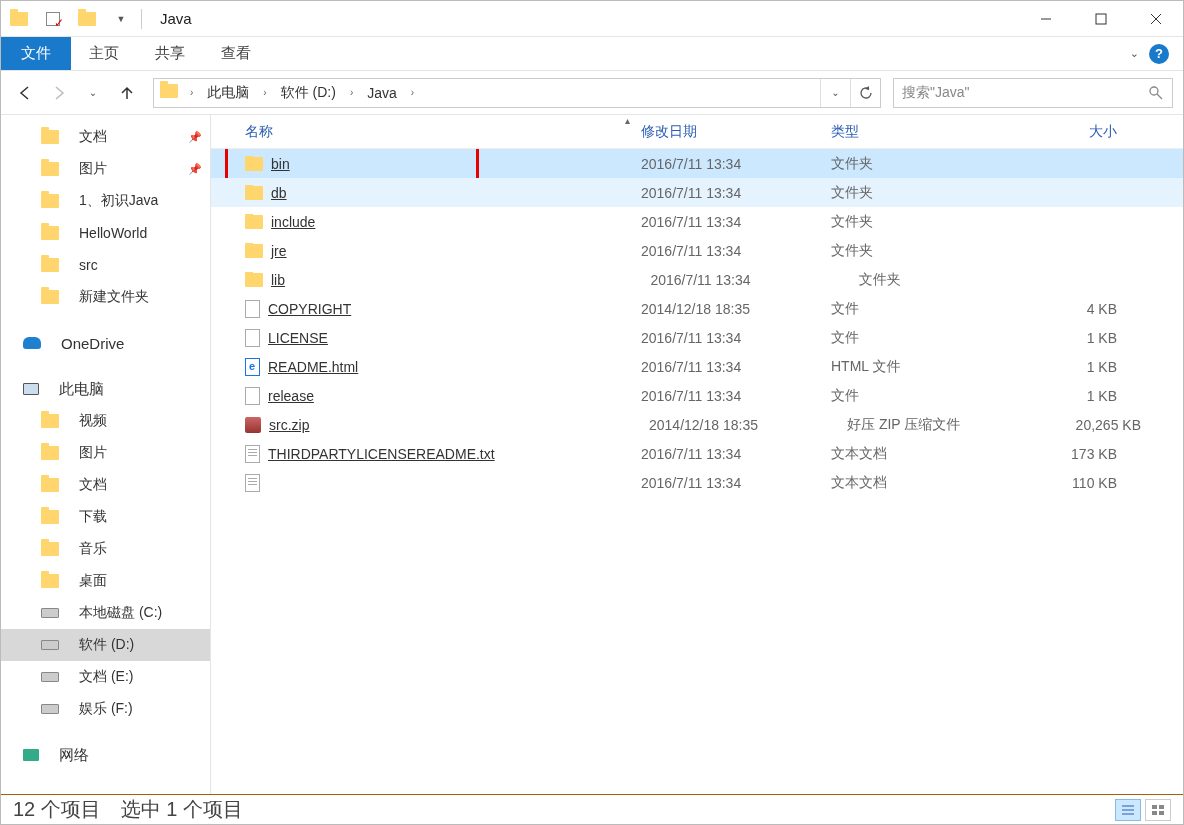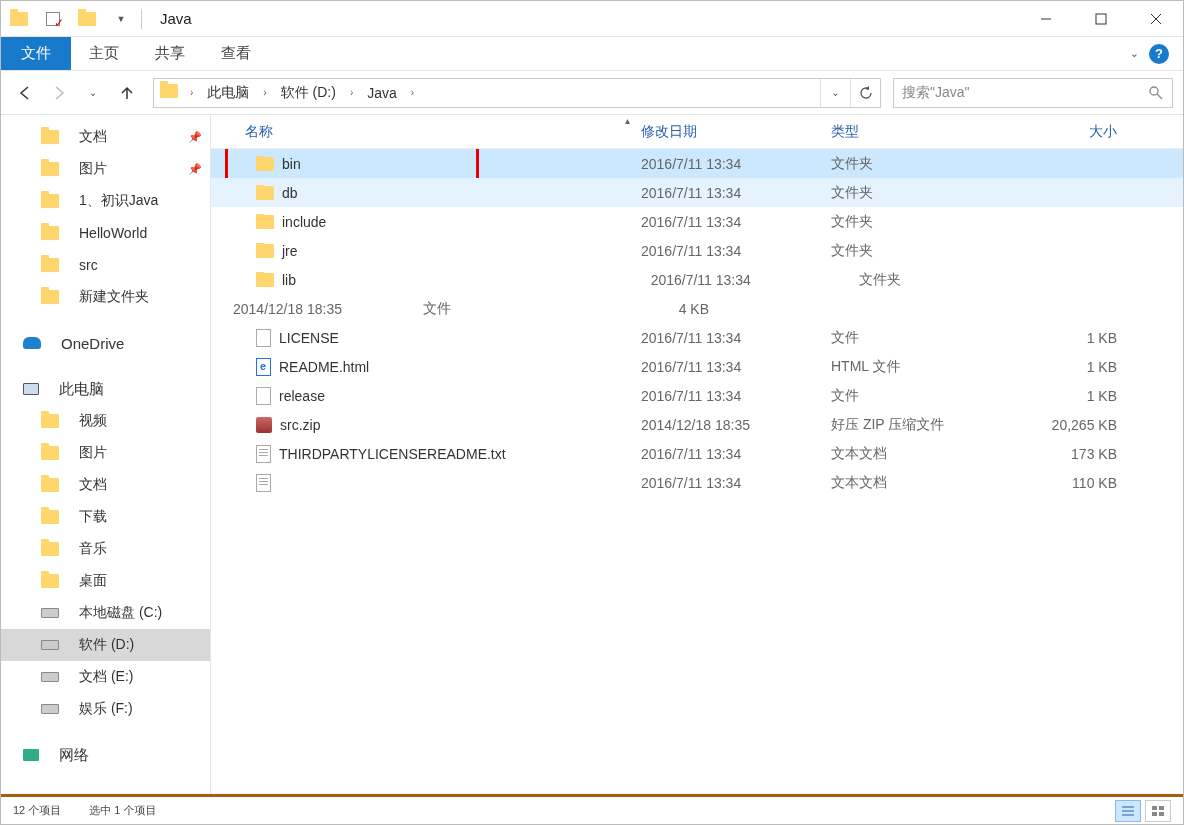--- a/index.html
+++ b/index.html
@@ -43,29 +43,29 @@
   .column-headers { height: 34px; display: flex; align-items: center; border-bottom: 1px solid #eee; color: #2a5db0; padding-left: 14px; }
   .col { padding: 4px 8px; }
   .col.name { width: 408px; padding-left: 20px; }
   .col.date { width: 190px; }
   .col.type { width: 188px; }
   .col.size { width: 130px; text-align: right; padding-right: 24px; }
   .sort-arrow { font-size: 10px; color: #666; position: absolute; left: 414px; top: 0; }
   .files { flex: 1; overflow: auto; }
   .row { height: 29px; display: flex; align-items: center; padding-left: 14px; }
   .row .cell { padding: 0 8px; overflow: hidden; white-space: nowrap; text-overflow: ellipsis; }
-  .row .cell.name { width: 408px; display: flex; align-items: center; gap: 8px; padding-left: 31px; }
+  .row .cell.name { width: 408px; display: flex; align-items: center; gap: 8px; padding-left: 20px; text-decoration: underline; }
   .row .cell.date { width: 190px; color: #666; }
   .row .cell.type { width: 188px; color: #666; }
   .row .cell.size { width: 130px; text-align: right; padding-right: 24px; color: #666; }
   .row.selected { background: #cce8ff; }
   .row.hover { background: #e5f3ff; }
   .highlight-box { position: absolute; border: 3px solid #e60000; pointer-events: none; }
   
-  .statusbar { height: 30px; display: flex; align-items: center; border-top: 3px solid #a16207; padding: 0 12px; font-size: 11px; color: #444; gap: 28px; }
+  .statusbar { height: 30px; display: flex; align-items: center; border-top: 1px solid #a16207; padding: 0 12px; font-size: 20px; color: #444; gap: 20px; }
   .statusbar .view-btns { margin-left: auto; display: flex; gap: 4px; }
   .statusbar .vb { width: 26px; height: 22px; border: 1px solid #ccc; display: flex; align-items: center; justify-content: center; }
   .statusbar .vb.active { background: #cce8ff; border-color: #8ab9e6; }
   
   .ico-folder { width: 18px; height: 14px; background: #ffd66e; border-radius: 1px; position: relative; }
   .ico-folder::before { content: ""; position: absolute; top: -3px; left: 0; width: 8px; height: 3px; background: #ffd66e; border-radius: 1px 1px 0 0; }
   .ico-file { width: 15px; height: 18px; border: 1px solid #aaa; background: #fff; position: relative; }
   .ico-file.html { border-color: #1a73e8; }
   .ico-file.html::after { content: "e"; position: absolute; top: 1px; left: 3px; font-size: 11px; color: #1a73e8; font-weight: bold; }
   .ico-file.txt::after { content: ""; position: absolute; top: 3px; left: 2px; right: 2px; height: 1px; background: #aaa; box-shadow: 0 3px 0 #aaa, 0 6px 0 #aaa; }
@@ -307,20 +307,24 @@
           <div class="row" style="position: relative; gap: 26px;">
             <div class="cell name">
               <div class="ico-folder"></div>
               <span>lib</span>
             </div>
             <div class="cell date">2016/7/11 13:34</div>
             <div class="cell type">文件夹</div>
             <div class="cell size"></div>
           </div>
           <div class="row" style="position: relative;">
+            <div class="cell name">
+              <div class="ico-file"></div>
+              <span>COPYRIGHT</span>
+            </div>
             <div class="cell date">2014/12/18 18:35</div>
             <div class="cell type">文件</div>
             <div class="cell size">4 KB</div>
           </div>
           <div class="row" style="position: relative;">
             <div class="cell name">
               <div class="ico-file"></div>
               <span>LICENSE</span>
             </div>
             <div class="cell date">2016/7/11 13:34</div>
@@ -338,21 +342,21 @@
           </div>
           <div class="row" style="position: relative;">
             <div class="cell name">
               <div class="ico-file"></div>
               <span>release</span>
             </div>
             <div class="cell date">2016/7/11 13:34</div>
             <div class="cell type">文件</div>
             <div class="cell size">1 KB</div>
           </div>
-          <div class="row" style="position: relative;">
+          <div class="row" style="position: relative; gap: 8px;">
             <div class="cell name">
               <div class="ico-zip"></div>
               <span>src.zip</span>
             </div>
             <div class="cell date">2014/12/18 18:35</div>
             <div class="cell type">好压 ZIP 压缩文件</div>
             <div class="cell size">20,265 KB</div>
           </div>
           <div class="row" style="position: relative;">
             <div class="cell name">

